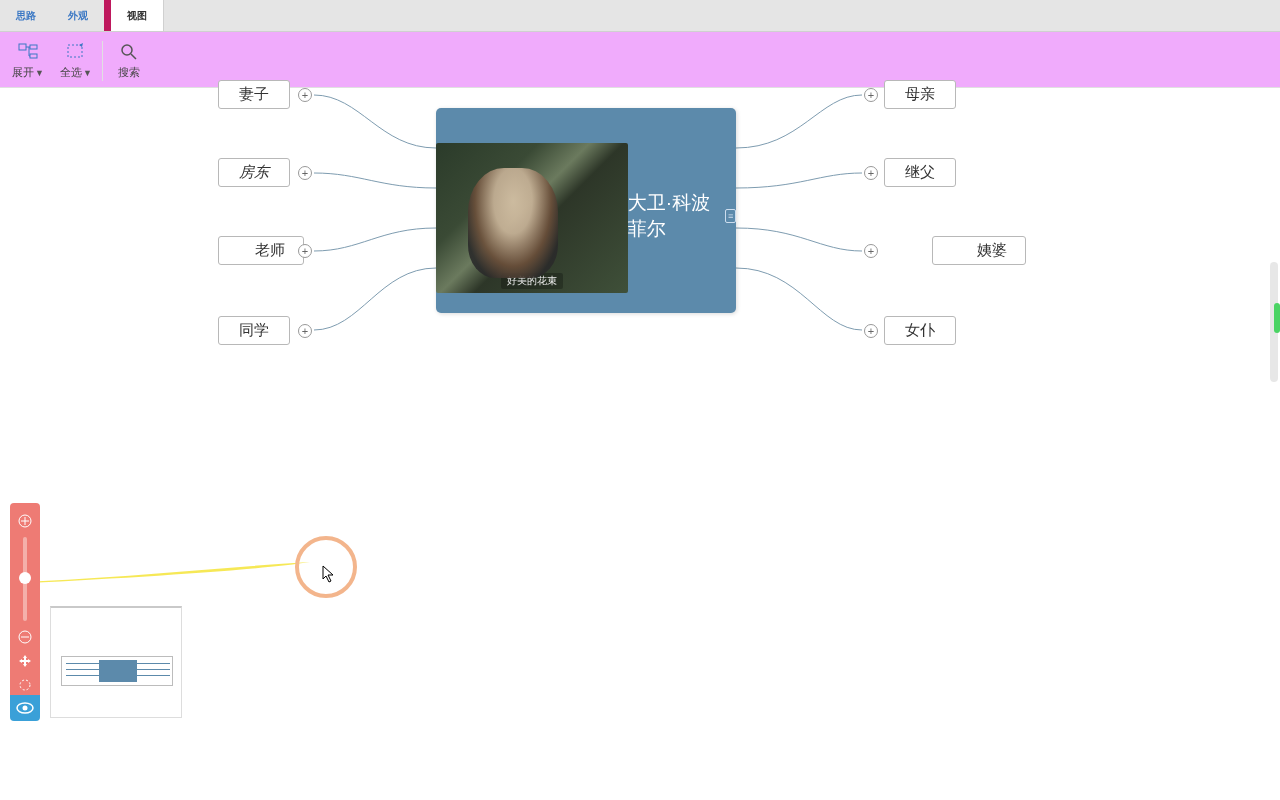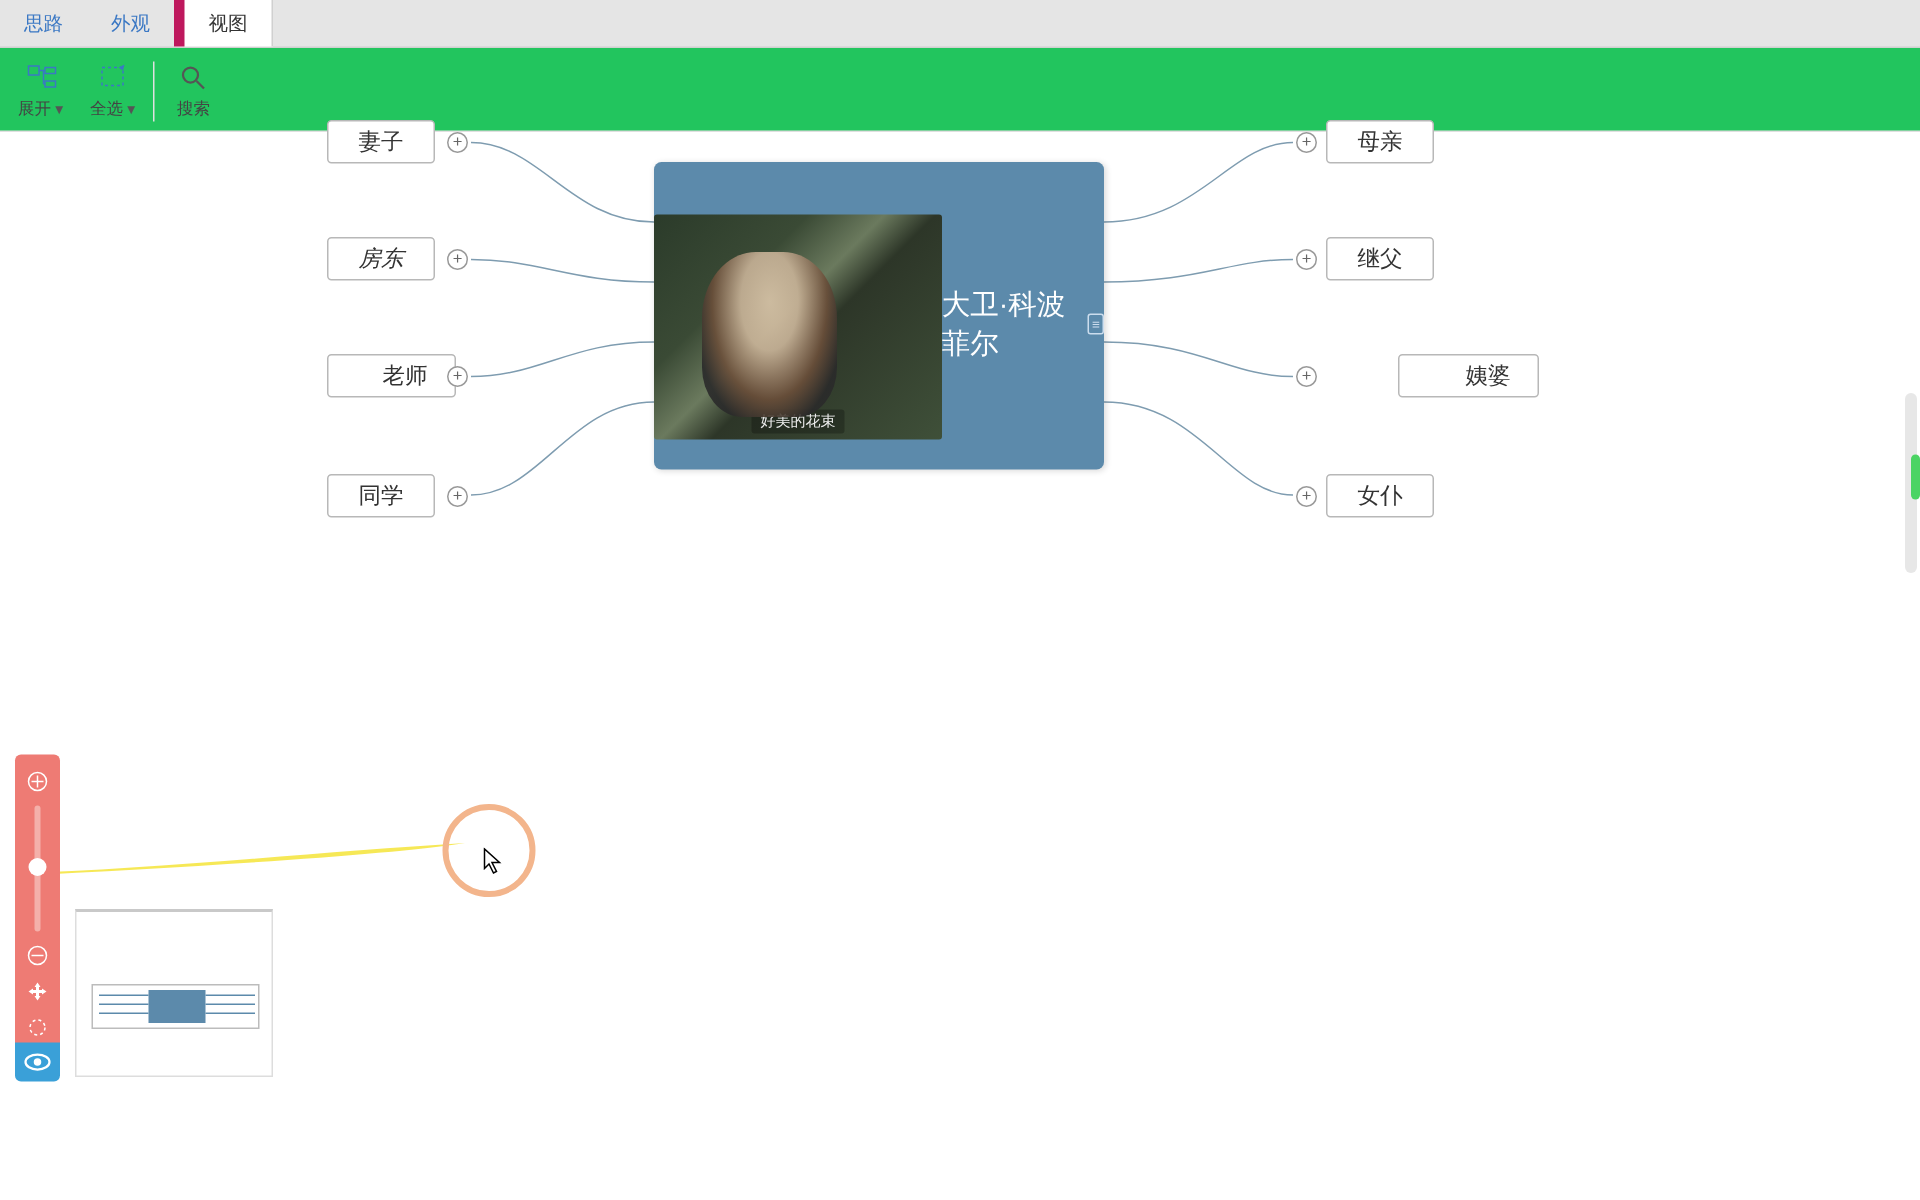--- a/index.html
+++ b/index.html
@@ -15,35 +15,36 @@
   
   .ribbon-tabs {
     height: 32px;
     background: #e5e5e5;
     display: flex;
     border-bottom: 1px solid #d0d0d0;
   }
   .ribbon-tab {
     padding: 0 16px;
     line-height: 31px;
-    font-size: 13px;
+    font-size: 10px;
     color: #3b78c4;
     cursor: pointer;
+    font-weight: bold;
   }
   .ribbon-tab.active {
     background: #ffffff;
     color: #333333;
     border-left: 7px solid #be185d;
     border-right: 1px solid #d0d0d0;
   }
 
   
   .toolbar {
     height: 56px;
-    background: #22c55e;
+    background: #f0abfc;
     display: flex;
     align-items: center;
     padding: 2px 4px 0 4px;
     border-bottom: 1px solid #e0e0e0;
   }
   .tool-btn {
     width: 48px;
     height: 52px;
     display: flex;
     flex-direction: column;

